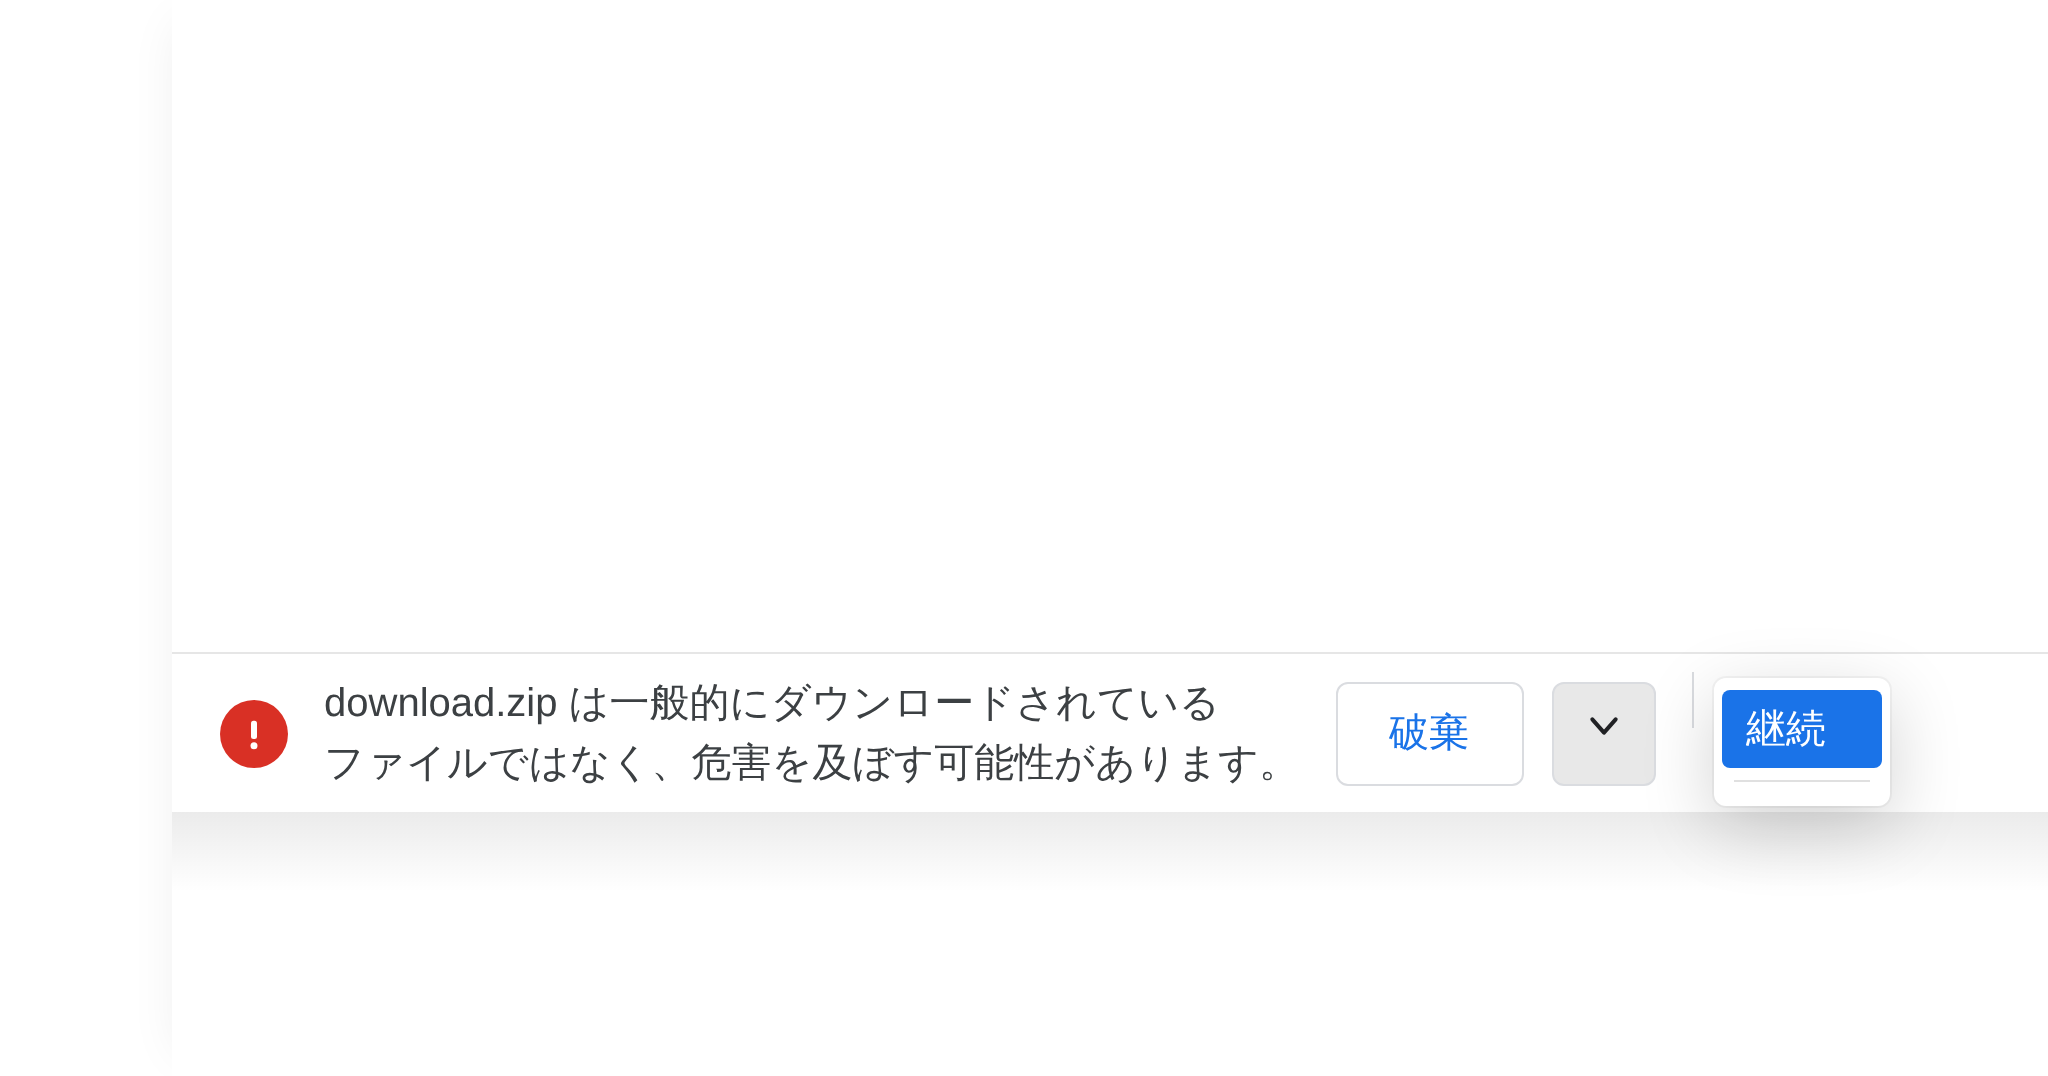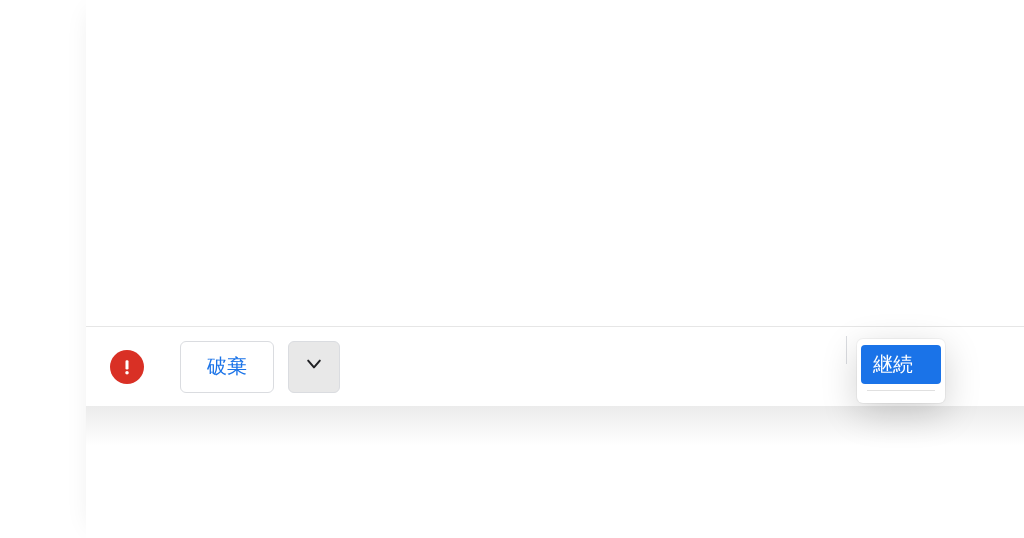--- a/index.html
+++ b/index.html
@@ -146,20 +146,24 @@
 
 <div class="content-area"></div>
 
 <div class="download-bar">
   <div class="warn-icon">
     <svg viewBox="0 0 24 24" fill="none">
       <rect x="10.2" y="4" width="3.6" height="11" rx="1.5" fill="#ffffff"></rect>
       <circle cx="12" cy="19" r="2.1" fill="#ffffff"></circle>
     </svg>
   </div>
+  <div class="warn-text">
+    <span class="filename">download.zip</span><span> は一般的にダウンロードされている</span><br>
+    <span>ファイルではなく、危害を及ぼす可能性があります。</span>
+  </div>
   <div class="actions">
     <div class="btn btn-discard">
       <span>破棄</span>
     </div>
     <div class="btn btn-chevron">
       <span>
         <svg viewBox="0 0 24 24" fill="none">
           <path d="M5 8l7 8 7-8" stroke="#202124" stroke-width="2.4" stroke-linecap="round" stroke-linejoin="round"></path>
         </svg>
       </span>

